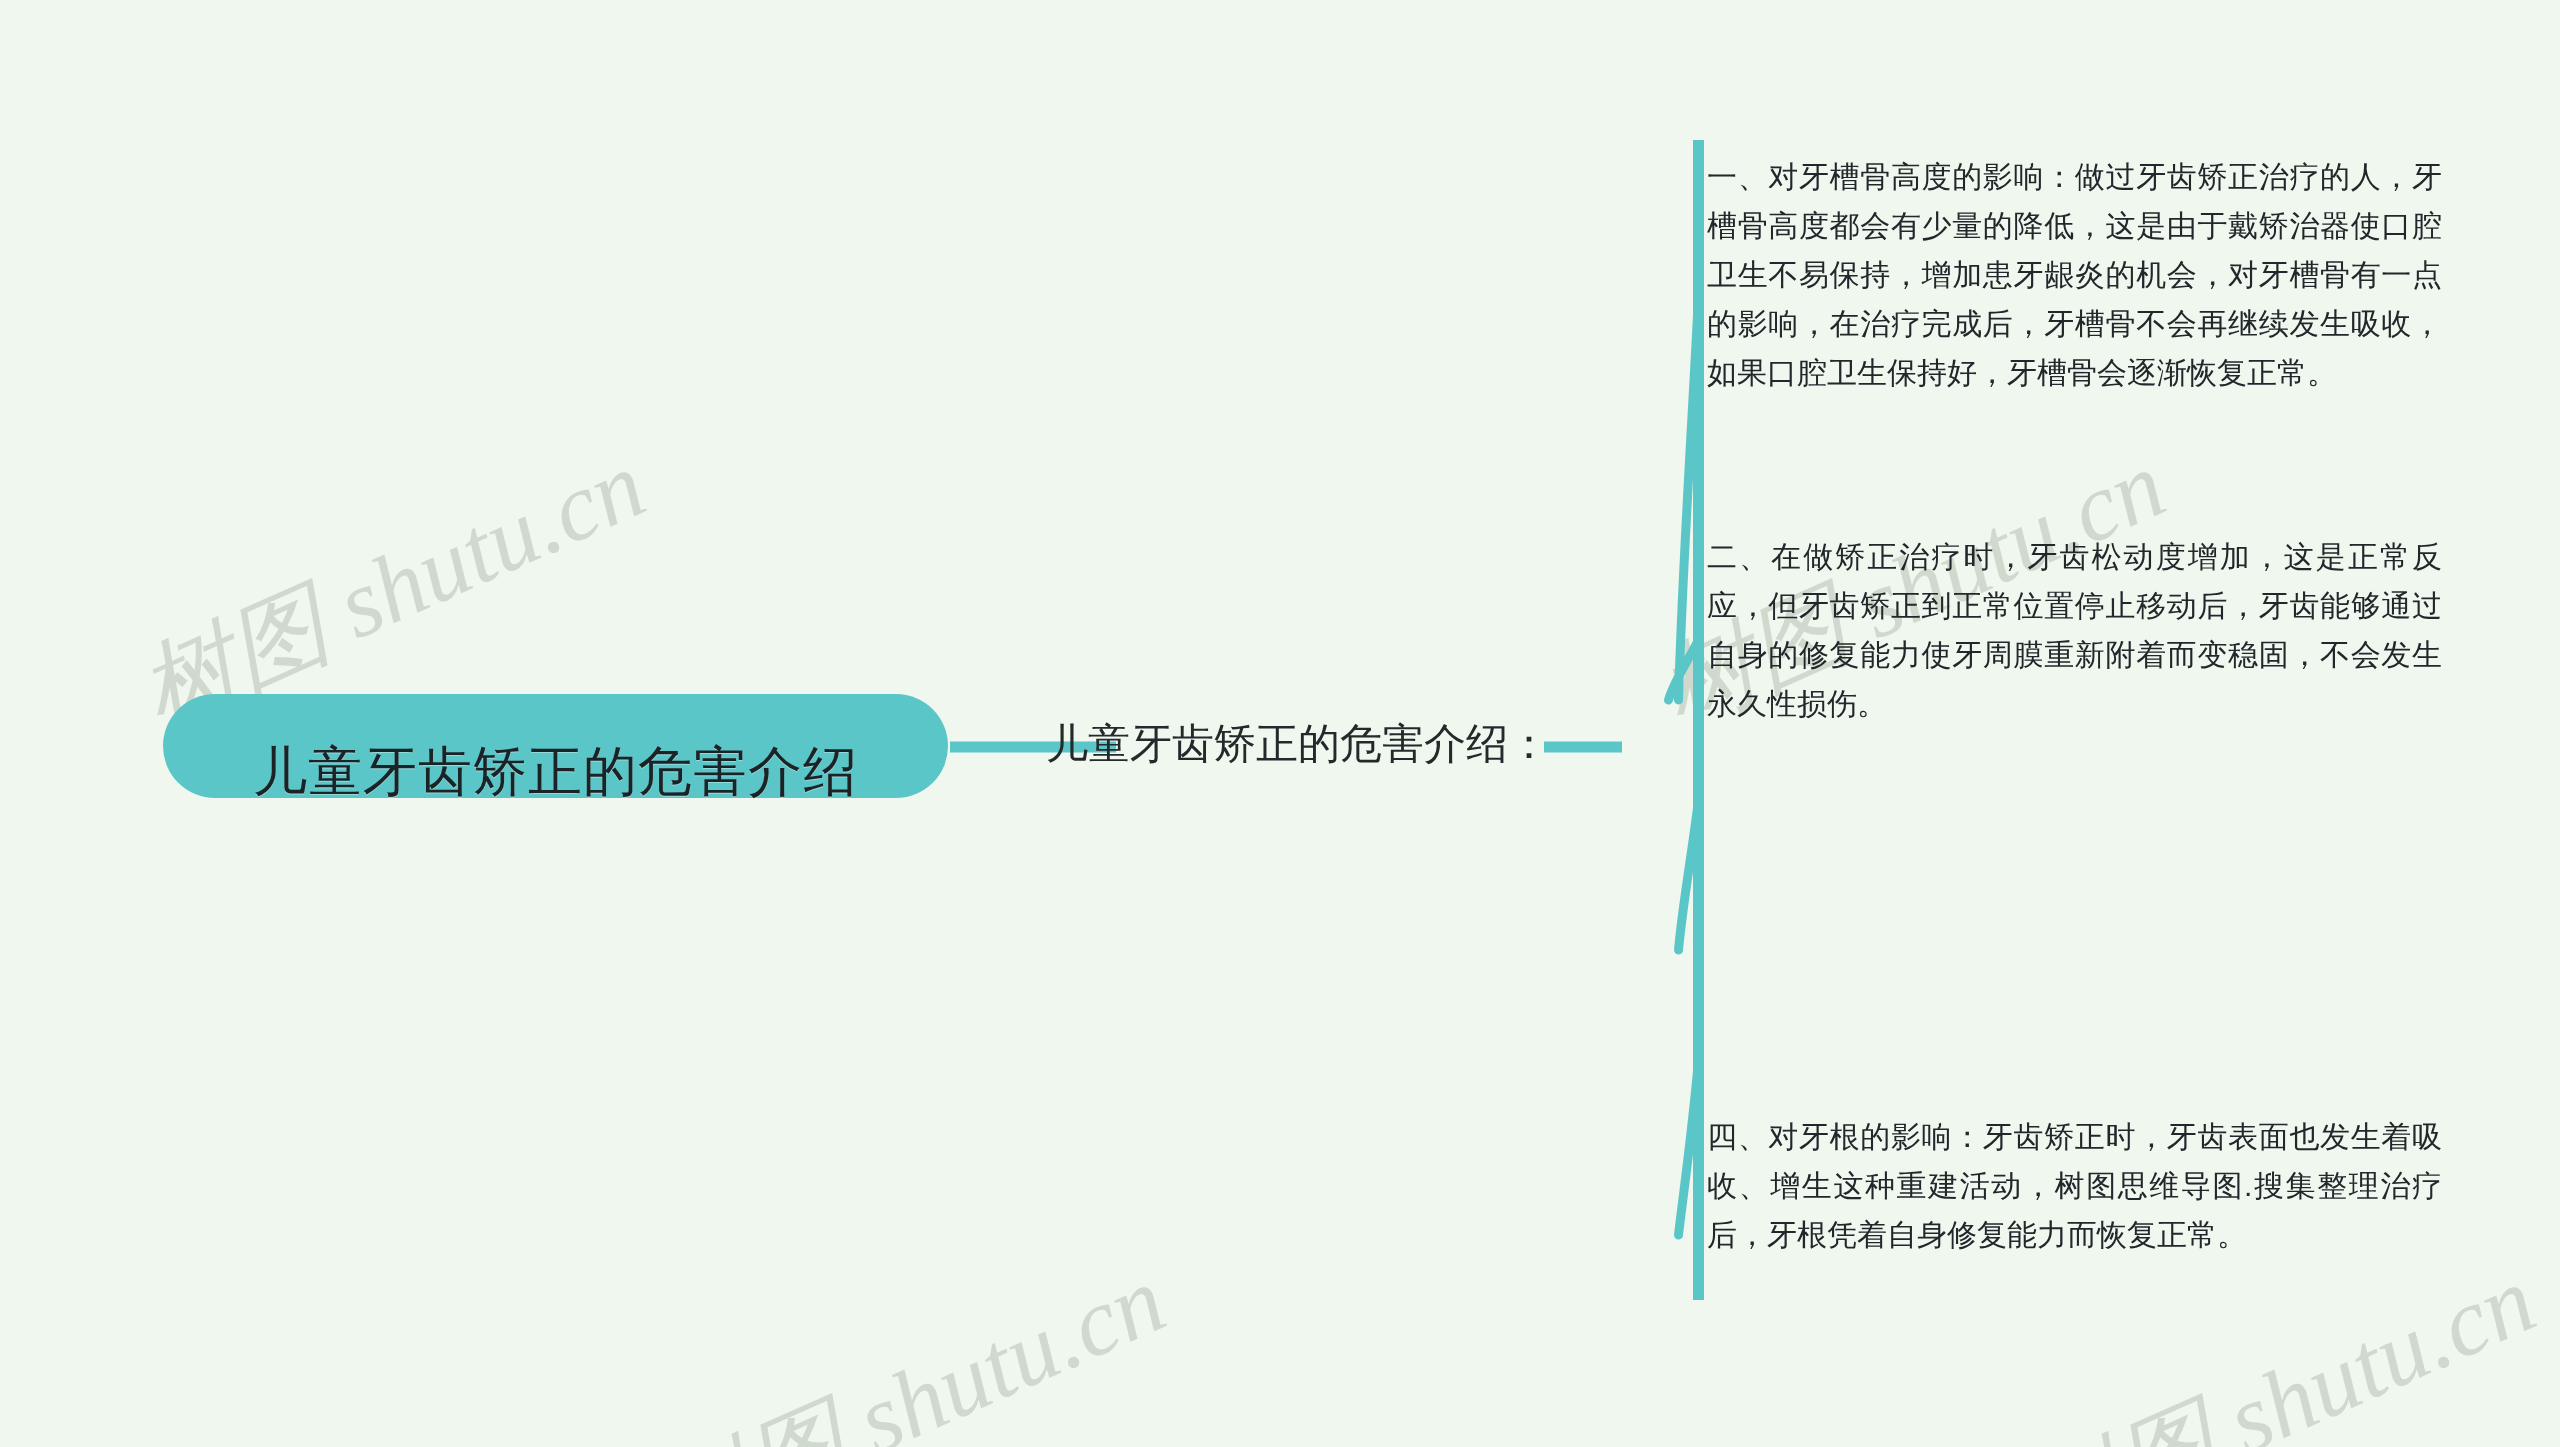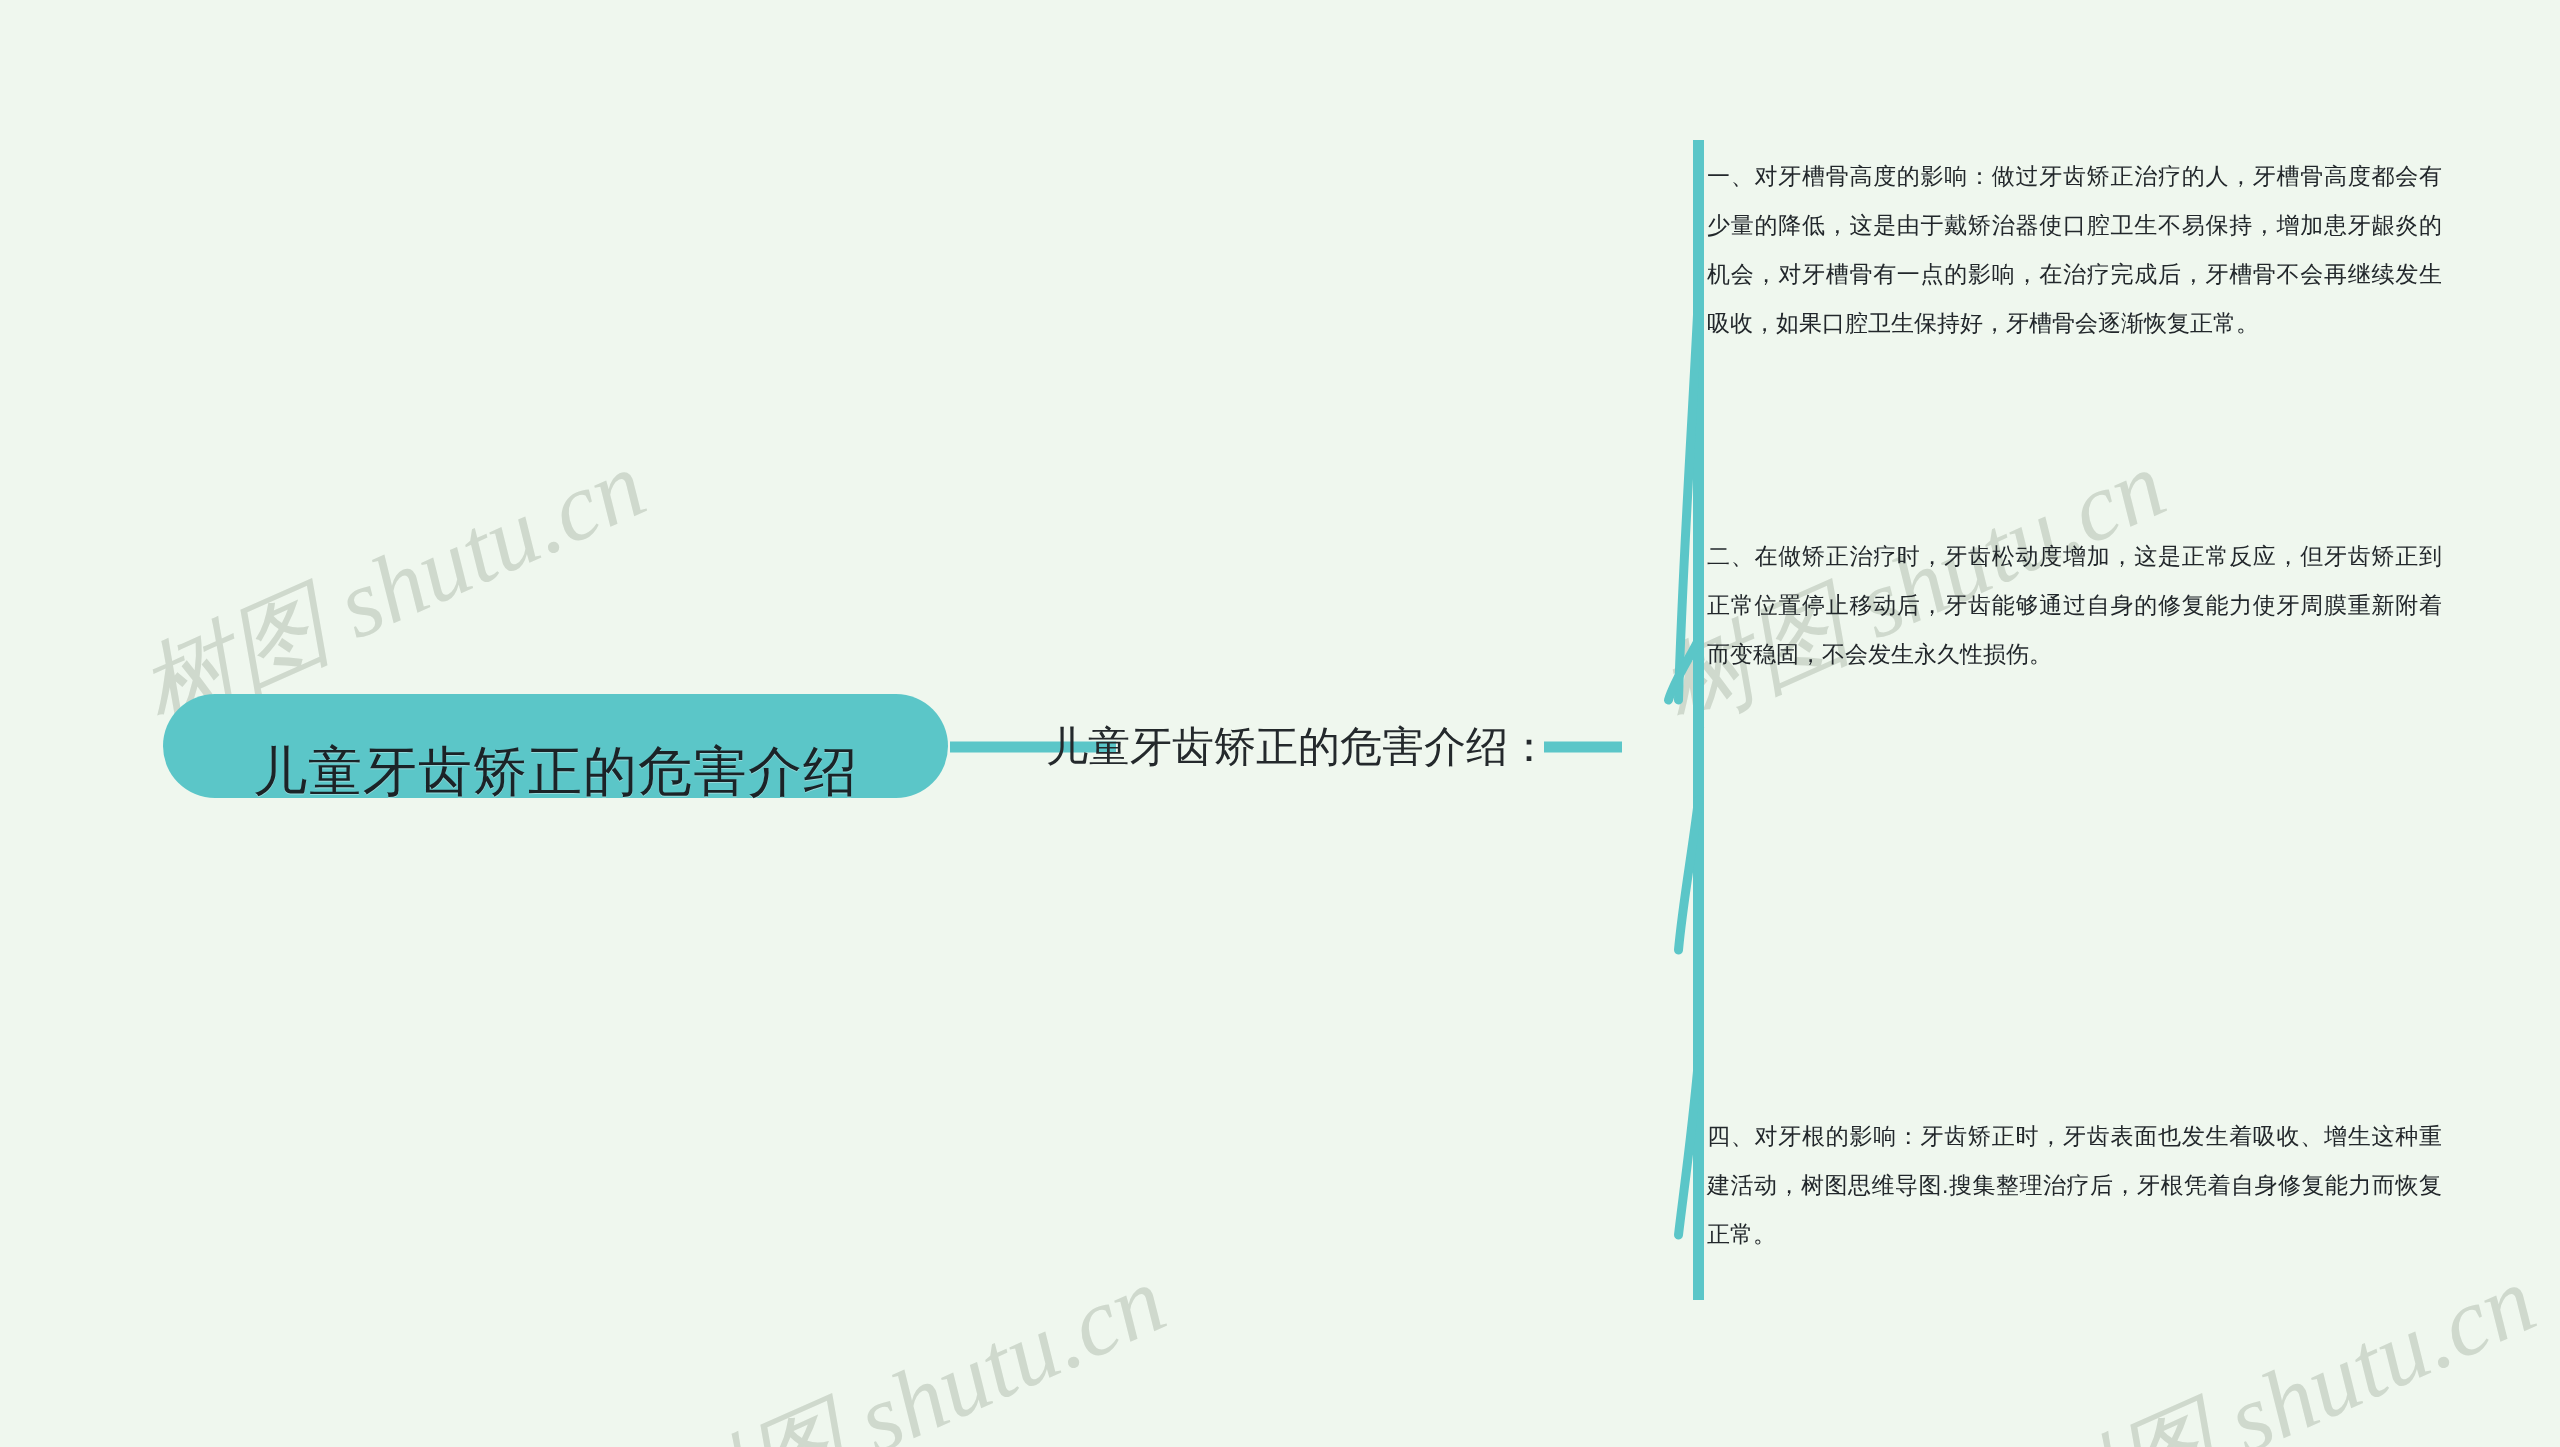--- a/index.html
+++ b/index.html
@@ -88,35 +88,36 @@
   }
 
   
   #mid-node {
     position: absolute;
     left: 1046px;
     top: 718px;
     height: 58px;
     display: flex;
     align-items: center;
+    font-family: Liberation Mono, monospace;
   }
   #mid-node .label {
     font-size: 42px;
     line-height: 1;
     color: #24292c;
     white-space: nowrap;
   }
 
   
   .leaf {
     position: absolute;
     left: 1707px;
     width: 735px;
     color: #22272b;
-    font-size: 23px;
+    font-size: 30px;
     line-height: 49px;
     text-align: justify;
     text-justify: inter-ideograph;
   }
   #leaf-1 { top: 152px; }
   #leaf-2 { top: 532px; }
   #leaf-3 { top: 832px; }
   #leaf-4 { top: 1112px; }
 </style>
 </head>

